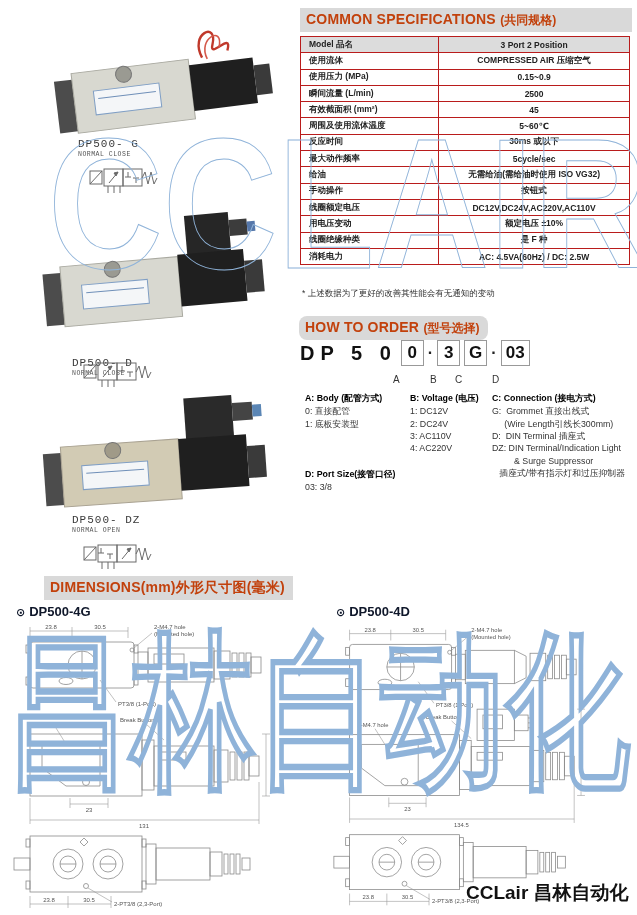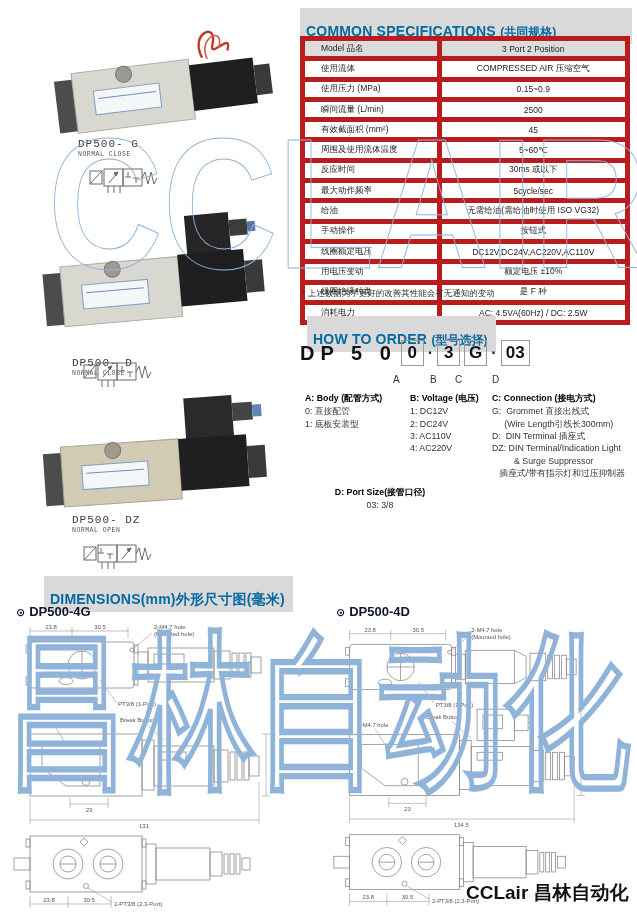--- a/index.html
+++ b/index.html
@@ -1,26 +1,26 @@
 <!DOCTYPE html>
 <html><head>
 <meta charset="utf-8">
 <style>
   html,body{margin:0;padding:0;background:#ffffff;}
   .page{position:relative;width:637px;height:915px;background:#fff;overflow:hidden;
         font-family:"Liberation Sans","DejaVu Sans",sans-serif;color:#222;}
   .wm{position:absolute;pointer-events:none;z-index:5;}
-  .hdr-bar{position:absolute;background:#d9d9d9;color:#0369a1;font-weight:bold;
-           padding:14px 8px 3px 6px;white-space:nowrap;z-index:2;}
+  .hdr-bar{position:absolute;background:#d9d9d9;color:#c2410c;font-weight:bold;
+           padding:2px 8px 3px 6px;white-space:nowrap;z-index:2;}
   .hdr-main{font-size:14px;letter-spacing:.2px;}
   .hdr-cn{font-size:12px;}
   
   table.spec{position:absolute;left:300px;top:36px;width:330px;border-collapse:collapse;
              font-size:8.5px;color:#222;z-index:2;background:transparent;}
-  table.spec td{border:5px solid #b91c1c;padding:1px 16px;height:13.3px;}
+  table.spec td{border:1px solid #b91c1c;padding:1px 8px;height:13.3px;font-weight:bold;}
   table.spec td.lbl{width:42%;text-align:left;}
   table.spec td.val{text-align:center;}
   table.spec tr:first-child td{background:#dcdcdc;}
   .spec-note{position:absolute;left:302px;top:288px;font-size:8.5px;color:#333;z-index:2;}
   
   .order-code{position:absolute;left:300px;top:340px;display:flex;align-items:center;gap:4px;z-index:2;}
   .code-prefix{font-size:20px;font-weight:bold;letter-spacing:6px;color:#111;}
   .code-box{border:1px solid #999;padding:0 4px;font-size:17px;font-weight:bold;color:#111;
             min-width:13px;text-align:center;line-height:24px;}
   .code-dot{font-size:16px;font-weight:bold;}
@@ -225,21 +225,21 @@
           <td class="val">是 F 种</td>
         </tr>
         <tr>
           <td class="lbl">消耗电力</td>
           <td class="val">AC: 4.5VA(60Hz) / DC: 2.5W</td>
         </tr>
       </tbody>
   </table>
   <div class="spec-note">* 上述数据为了更好的改善其性能会有无通知的变动</div>
 
-  <div class="hdr-bar" style="left:307px;top:316px;">
+  <div class="hdr-bar" style="left:299px;top:316px;border-radius:8px;">
     <span class="hdr-main">HOW TO ORDER</span>
     <span class="hdr-cn">(型号选择)</span>
   </div>
 
   <div class="order-code">
     <span class="code-prefix">DP 5 0</span>
     <span class="code-box">0</span>
     <span class="code-dot">·</span>
     <span class="code-box">3</span>
     <span class="code-box">G</span>
@@ -265,21 +265,21 @@
     </div>
   <div class="order-group" style="left:492px;top:392px;width:145px;">
       <div class="og-head">C: Connection (接电方式)</div>
       <div class="og-item">G:  Grommet 直接出线式</div>
       <div class="og-item">     (Wire Length引线长300mm)</div>
       <div class="og-item">D:  DIN Terminal 插座式</div>
       <div class="og-item">DZ: DIN Terminal/Indication Light</div>
       <div class="og-item">         &amp; Surge Suppressor</div>
       <div class="og-item">   插座式/带有指示灯和过压抑制器</div>
     </div>
-  <div class="order-group" style="left:305px;top:486px;width:150px;text-align:center;">
+  <div class="order-group" style="left:305px;top:468px;width:150px;">
       <div class="og-head">D: Port Size(接管口径)</div>
       <div class="og-item">03: 3/8</div>
     </div>
 
   <div class="hdr-bar" style="left:5px;top:576px;margin-left:39px;">
     <span class="hdr-main">DIMENSIONS(mm)外形尺寸图(毫米)</span>
   </div>
 
   <div class="dim-title" style="left:16px;top:604px;">
     <span class="dim-bullet">⊙</span><span>DP500-4G</span>

